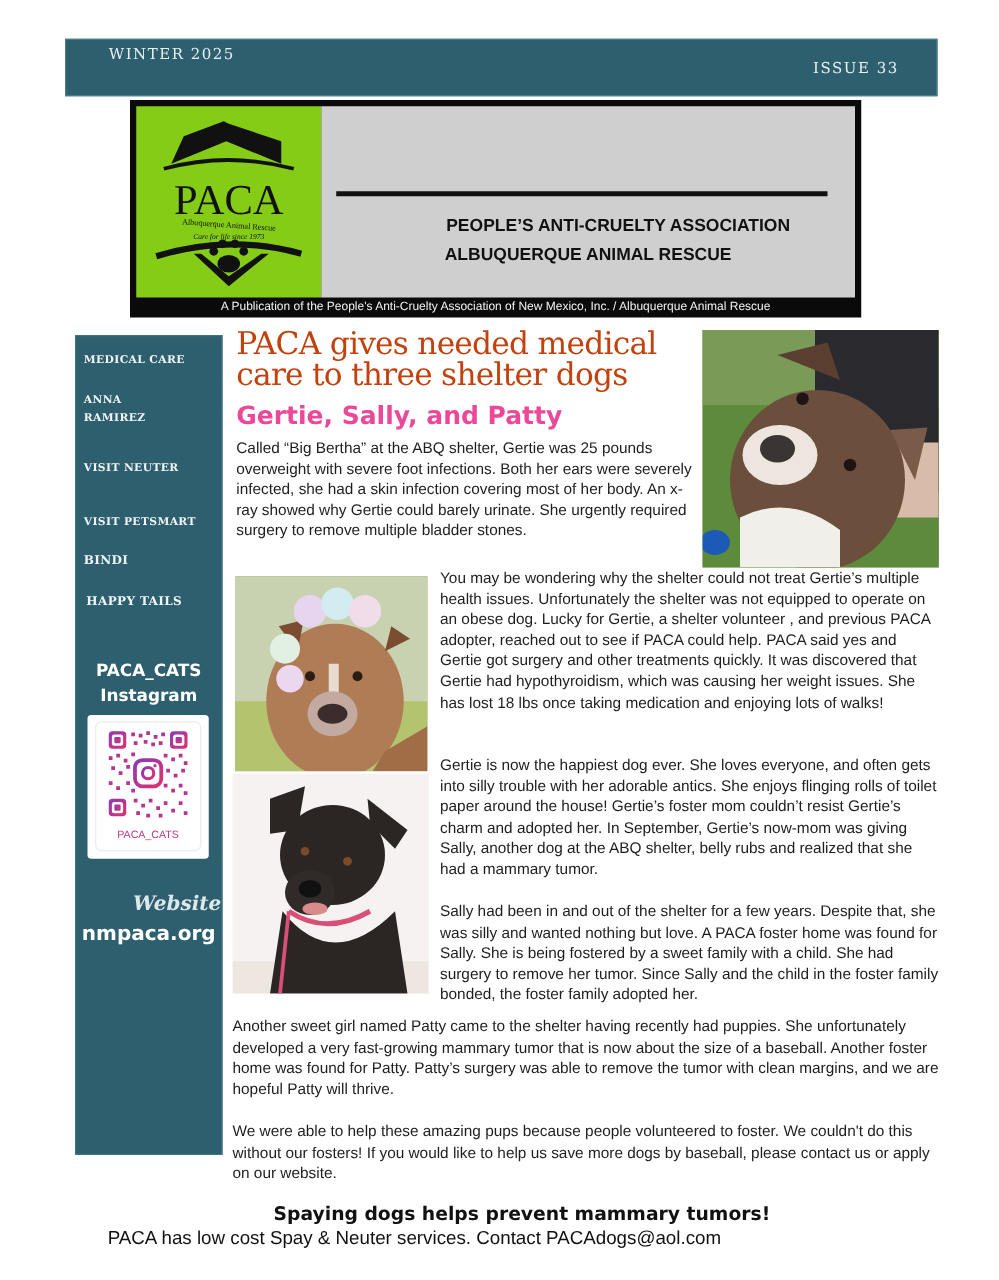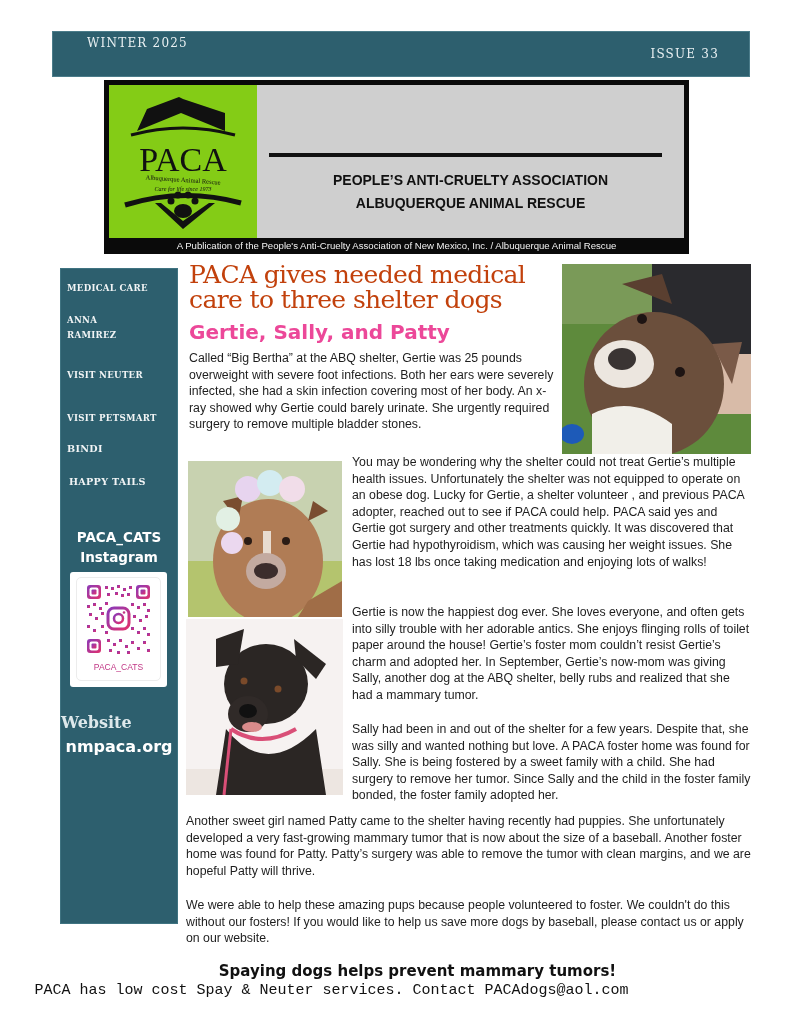--- a/index.html
+++ b/index.html
@@ -6,51 +6,51 @@
   body { width:799px; height:1024px; position:relative; overflow:hidden; font-family:"Liberation Sans", sans-serif; color:#1d1d1d; }
   .topbar { position:absolute; left:52px; top:31px; width:698px; height:46px; background:#2d5f6e; border:1px solid #4b7c8a; box-sizing:border-box; }
   .topbar .season { position:absolute; left:34px; top:4px; color:#e9f0f2; font-family:"DejaVu Serif", serif; font-size:12px; letter-spacing:1.2px; }
   .topbar .issue { position:absolute; right:30px; top:15px; color:#e9f0f2; font-family:"DejaVu Serif", serif; font-size:12px; letter-spacing:1.2px; }
 
   .masthead { position:absolute; left:104px; top:80px; width:585px; height:174px; background:#0a0a0a; box-sizing:border-box; }
   .masthead .logo-panel { position:absolute; left:5px; top:5px; width:148px; height:153px; background:#84cc16; }
   .masthead .title-panel { position:absolute; left:153px; top:5px; width:427px; height:153px; background:#cfcfcf; }
   .masthead .main-title { position:absolute; left:0; width:100%; top:22px; text-align:center; font-family:"Liberation Serif", serif; font-size:31px; color:#111; letter-spacing:0.3px; text-shadow:1px 1px 0 #fff, -1px -1px 0 #fff, 1px -1px 0 #fff, -1px 1px 0 #fff; }
   .masthead .rule { position:absolute; left:12px; right:22px; top:68px; height:4px; background:#111; }
-  .masthead .org1 { position:absolute; left:0; width:100%; top:87px; text-align:center; font-family:"Liberation Sans", sans-serif; font-weight:bold; font-size:14px; color:#111; }
+  .masthead .org1 { position:absolute; left:0; width:100%; top:87px; text-align:center; font-family:"Liberation Sans", sans-serif; font-weight:bold; font-size:14px; color:#111;padding-left:24px; }
   .masthead .org2 { position:absolute; left:0; width:100%; top:110px; text-align:center; font-family:"Liberation Sans", sans-serif; font-weight:bold; font-size:14px; color:#111; }
   .masthead .pub-line { position:absolute; left:0; width:100%; top:160px; text-align:center; color:#f2f2f2; font-size:9.6px; }
   .logo-svg { position:absolute; left:8px; top:6px; }
 
   .sidebar { position:absolute; left:60px; top:268px; width:118px; height:656px; background:#2d5f6e; border:1px solid #3f7381; box-sizing:border-box; }
   .sidebar .nav-item { position:absolute; left:6px; color:#f1f4f5; font-family:"DejaVu Serif", serif; font-weight:bold; font-size:8.6px; letter-spacing:0.3px; line-height:15px; }
   .sidebar .insta-title { position:absolute; left:0; width:100%; top:258px; text-align:center; color:#ffffff; font-family:"DejaVu Sans", sans-serif; font-weight:bold; font-size:13.5px; line-height:20px; }
   .sidebar .qr-card { position:absolute; left:9px; top:303px; width:97px; height:115px; background:#ffffff; border-radius:3px; }
   .sidebar .qr-inner { position:absolute; left:6px; top:5px; width:85px; height:104px; border:1px solid #ececec; border-radius:5px; box-sizing:border-box; }
   .sidebar .qr-label { position:absolute; left:0; width:100%; top:84px; text-align:center; font-size:8.5px; color:#c13584; font-family:"Liberation Sans", sans-serif; }
-  .sidebar .website-label { position:absolute; left:0; width:100%; top:444px; text-align:left; color:#dde8eb; font-family:"DejaVu Serif", serif; font-weight:bold; font-size:16px; }
+  .sidebar .website-label { position:absolute; left:0; width:100%; top:444px; text-align:right; color:#dde8eb; font-family:"DejaVu Serif", serif; font-weight:bold; font-size:16px;font-style:italic; }
   .sidebar .website-url { position:absolute; left:0; width:100%; top:468px; text-align:center; color:#ffffff; font-family:"DejaVu Sans", sans-serif; font-weight:bold; font-size:16px; }
 
   .headline { position:absolute; left:189px; top:262px; width:380px; font-family:"DejaVu Serif", serif; font-weight:normal; color:#c2410c; font-size:25px; line-height:25px; letter-spacing:-0.6px; }
   .subhead { position:absolute; left:189px; top:320px; font-family:"DejaVu Sans", sans-serif; font-weight:bold; font-size:20px; color:#ec4899; }
   .body-text { position:absolute; font-family:"Liberation Sans", sans-serif; font-size:12.3px; line-height:16.6px; color:#1e1e1e; }
   .p1 { left:189px; top:350px; width:370px; }
   .p2 { left:352px; top:454px; width:400px; }
   .p3 { left:352px; top:604px; width:400px; }
   .p4 { left:352px; top:721px; width:400px; }
   .p5 { left:186px; top:813px; width:565px; }
   .p6 { left:186px; top:897px; width:565px; }
 
   .photo { position:absolute; overflow:hidden; }
   .photo-gertie { left:562px; top:264px; width:189px; height:190px; background:#5b7a3a; }
   .photo-flower { left:188px; top:461px; width:154px; height:156px; background:#9fae78; }
   .photo-sally { left:186px; top:619px; width:157px; height:176px; background:#f5f2f1; }
 
   .callout { position:absolute; left:0; width:799px; top:962px; text-align:center; font-family:"DejaVu Sans", sans-serif; font-weight:bold; font-size:15px; color:#111;padding-left:18px; }
-  .contact { position:absolute; left:0; width:663px; top:982px; text-align:center; font-family:Liberation Mono, monospace; font-size:15px; color:#111; }
+  .contact { position:absolute; left:0; width:663px; top:982px; text-align:center; font-family:Liberation Sans, sans-serif; font-size:15px; color:#111; }
 </style>
 </head>
 <body>
 
 <div class="topbar">
   <span class="season">WINTER 2025</span>
   <span class="issue">ISSUE 33</span>
 </div>
 
 <div class="masthead">

